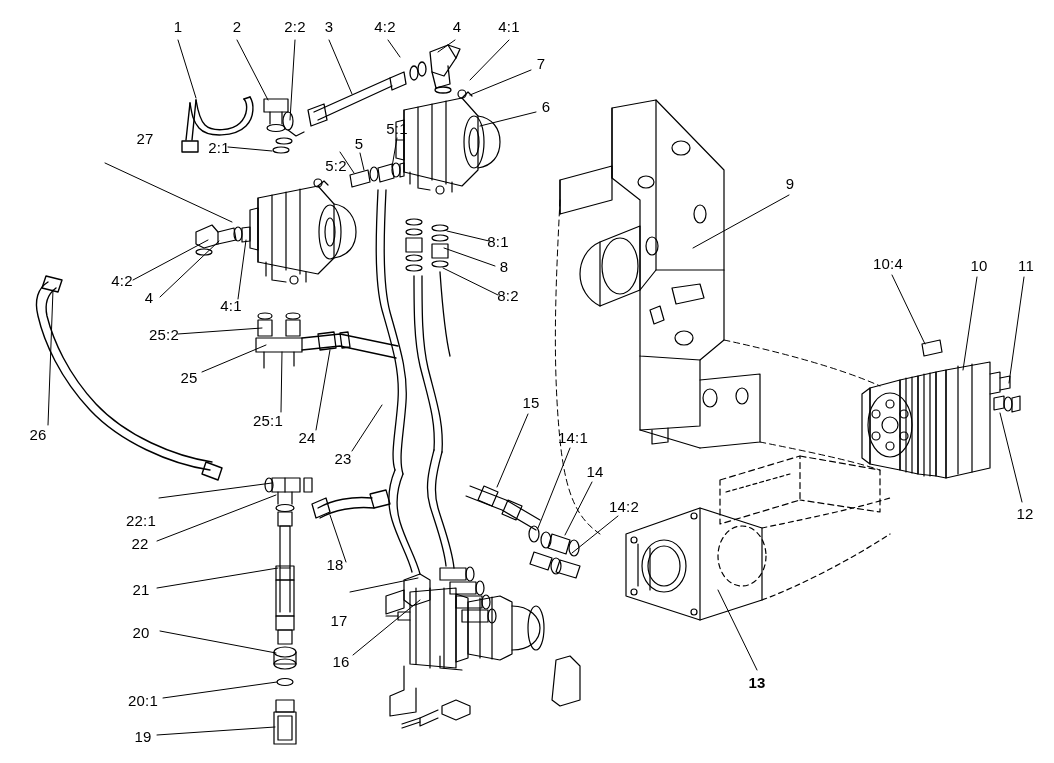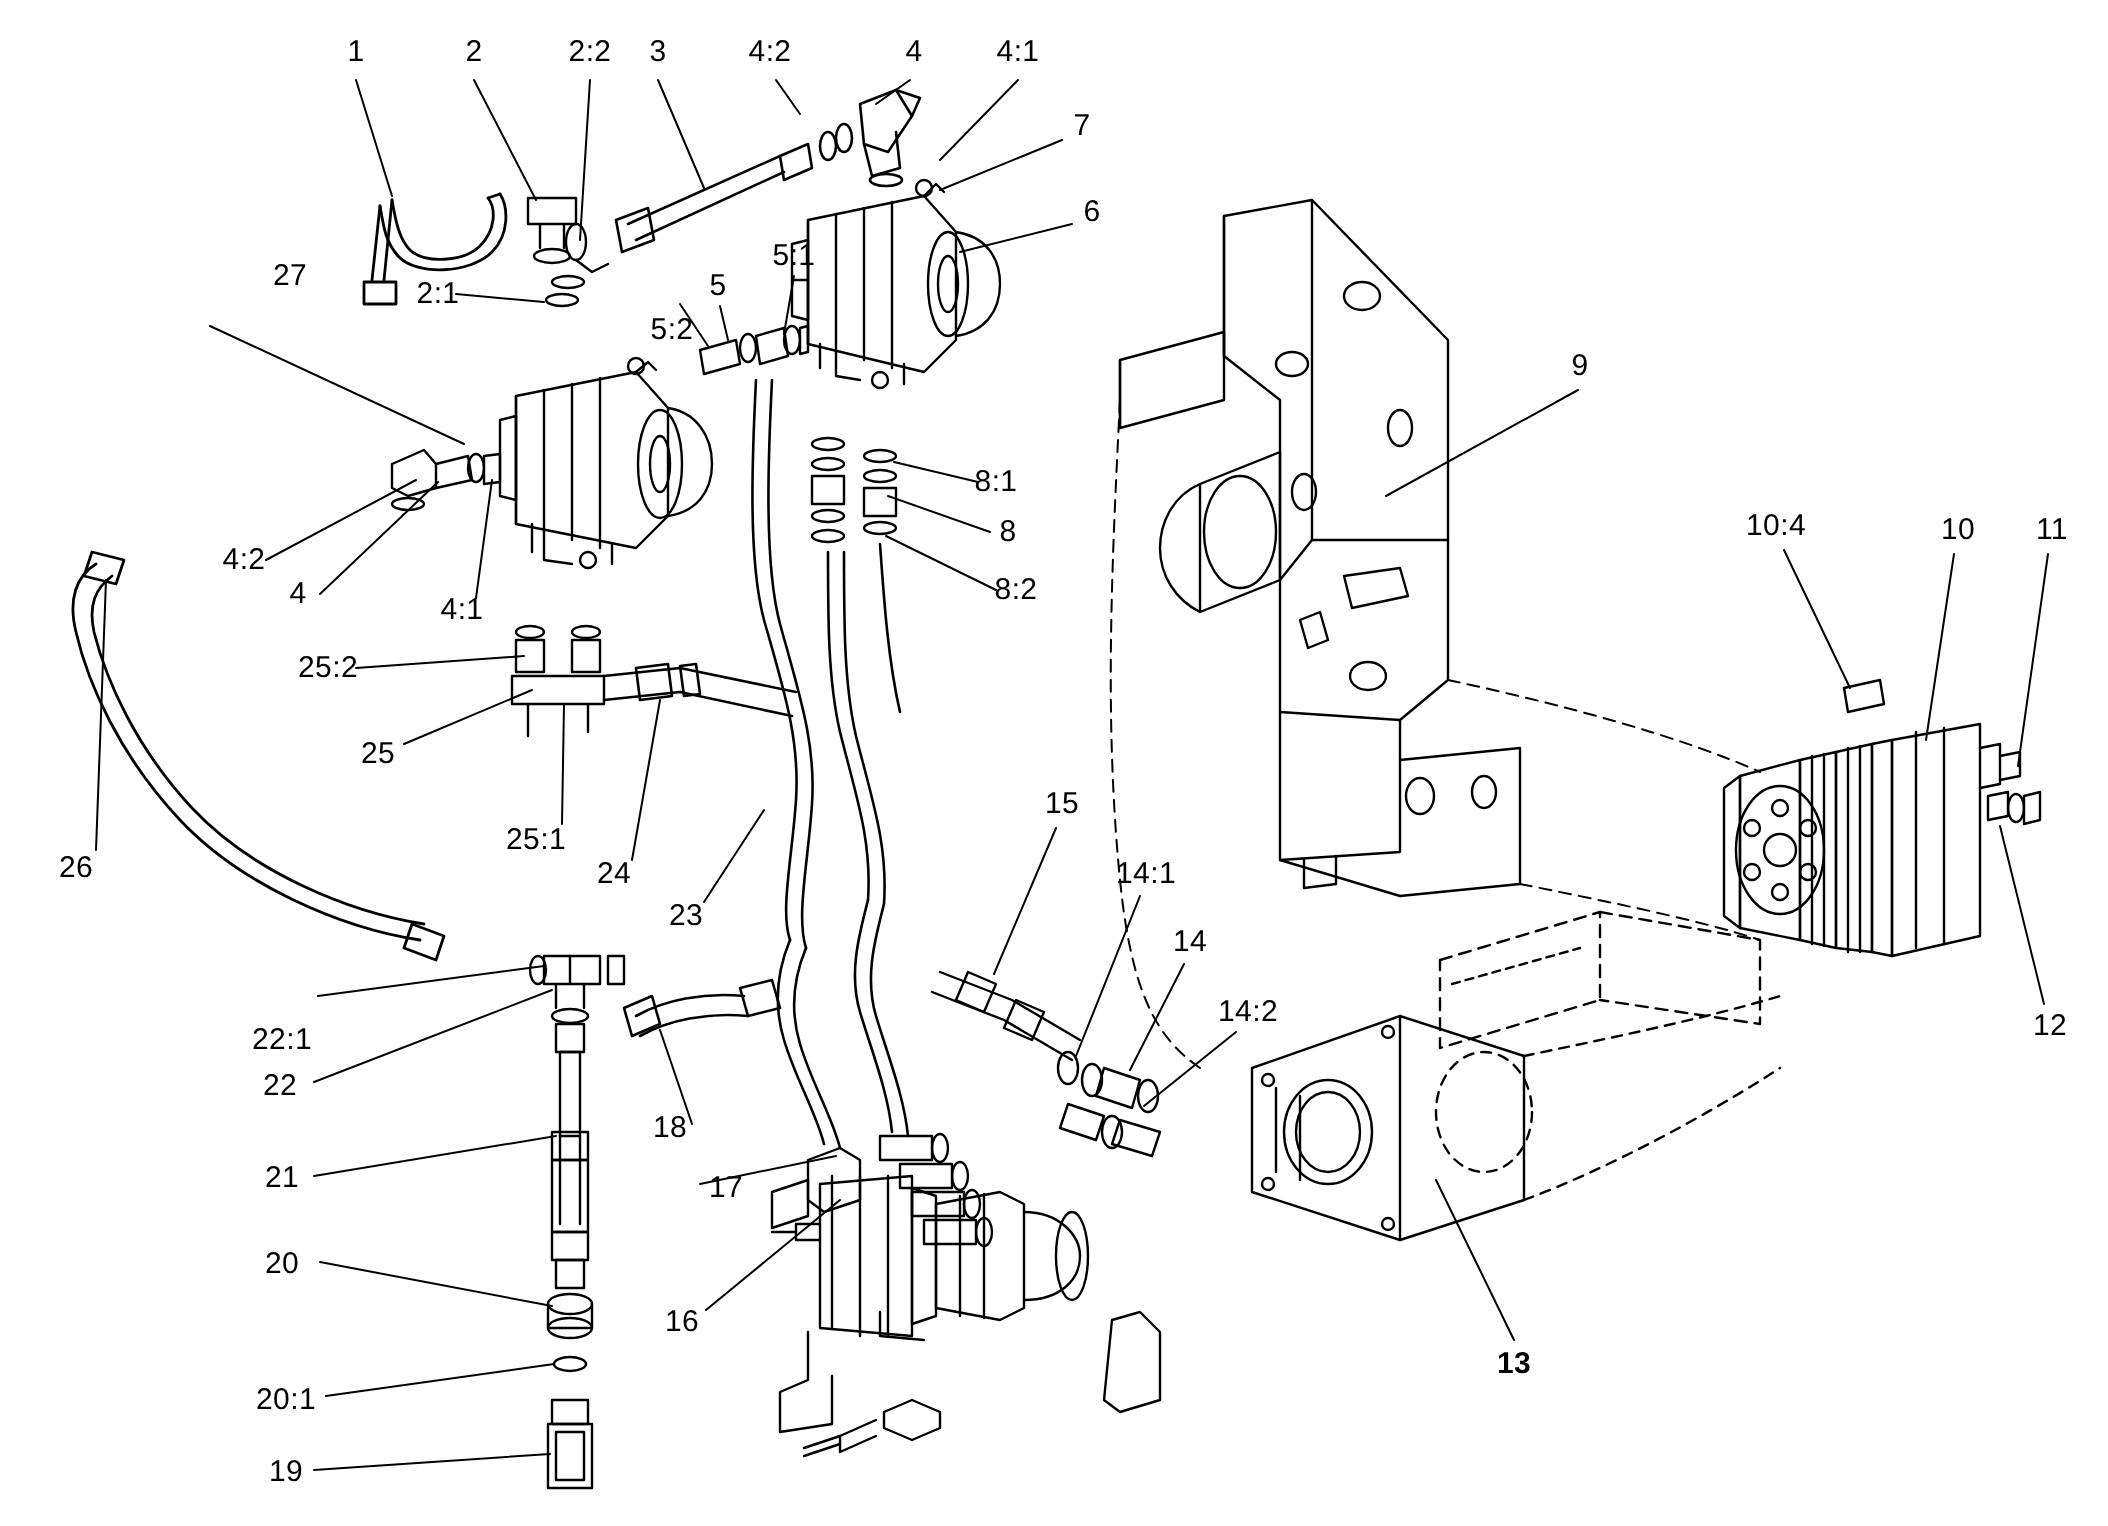--- a/index.html
+++ b/index.html
@@ -419,21 +419,21 @@
       <div class="callout" style="left: 343px; top: 458px;">23</div>
       <div class="callout" style="left: 531px; top: 402px;">15</div>
       <div class="callout" style="left: 573px; top: 437px;">14:1</div>
       <div class="callout" style="left: 595px; top: 471px;">14</div>
       <div class="callout" style="left: 624px; top: 506px;">14:2</div>
       <div class="callout" style="left: 1025px; top: 513px;">12</div>
       <div class="callout" style="left: 141px; top: 520px;">22:1</div>
       <div class="callout" style="left: 140px; top: 543px;">22</div>
       <div class="callout" style="left: 141px; top: 589px;">21</div>
       <div class="callout" style="left: 335px; top: 564px;">18</div>
-      <div class="callout" style="left: 339px; top: 594px; margin-left: 24px;">17</div>
+      <div class="callout" style="left: 339px; top: 620px;">17</div>
       <div class="callout" style="left: 341px; top: 661px;">16</div>
       <div class="callout" style="left: 757px; top: 682px; font-weight: bold;">13</div>
       <div class="callout" style="left: 141px; top: 632px;">20</div>
       <div class="callout" style="left: 143px; top: 700px;">20:1</div>
       <div class="callout" style="left: 143px; top: 736px;">19</div>
     </div>
 
 </div>
 
 </body></html>

